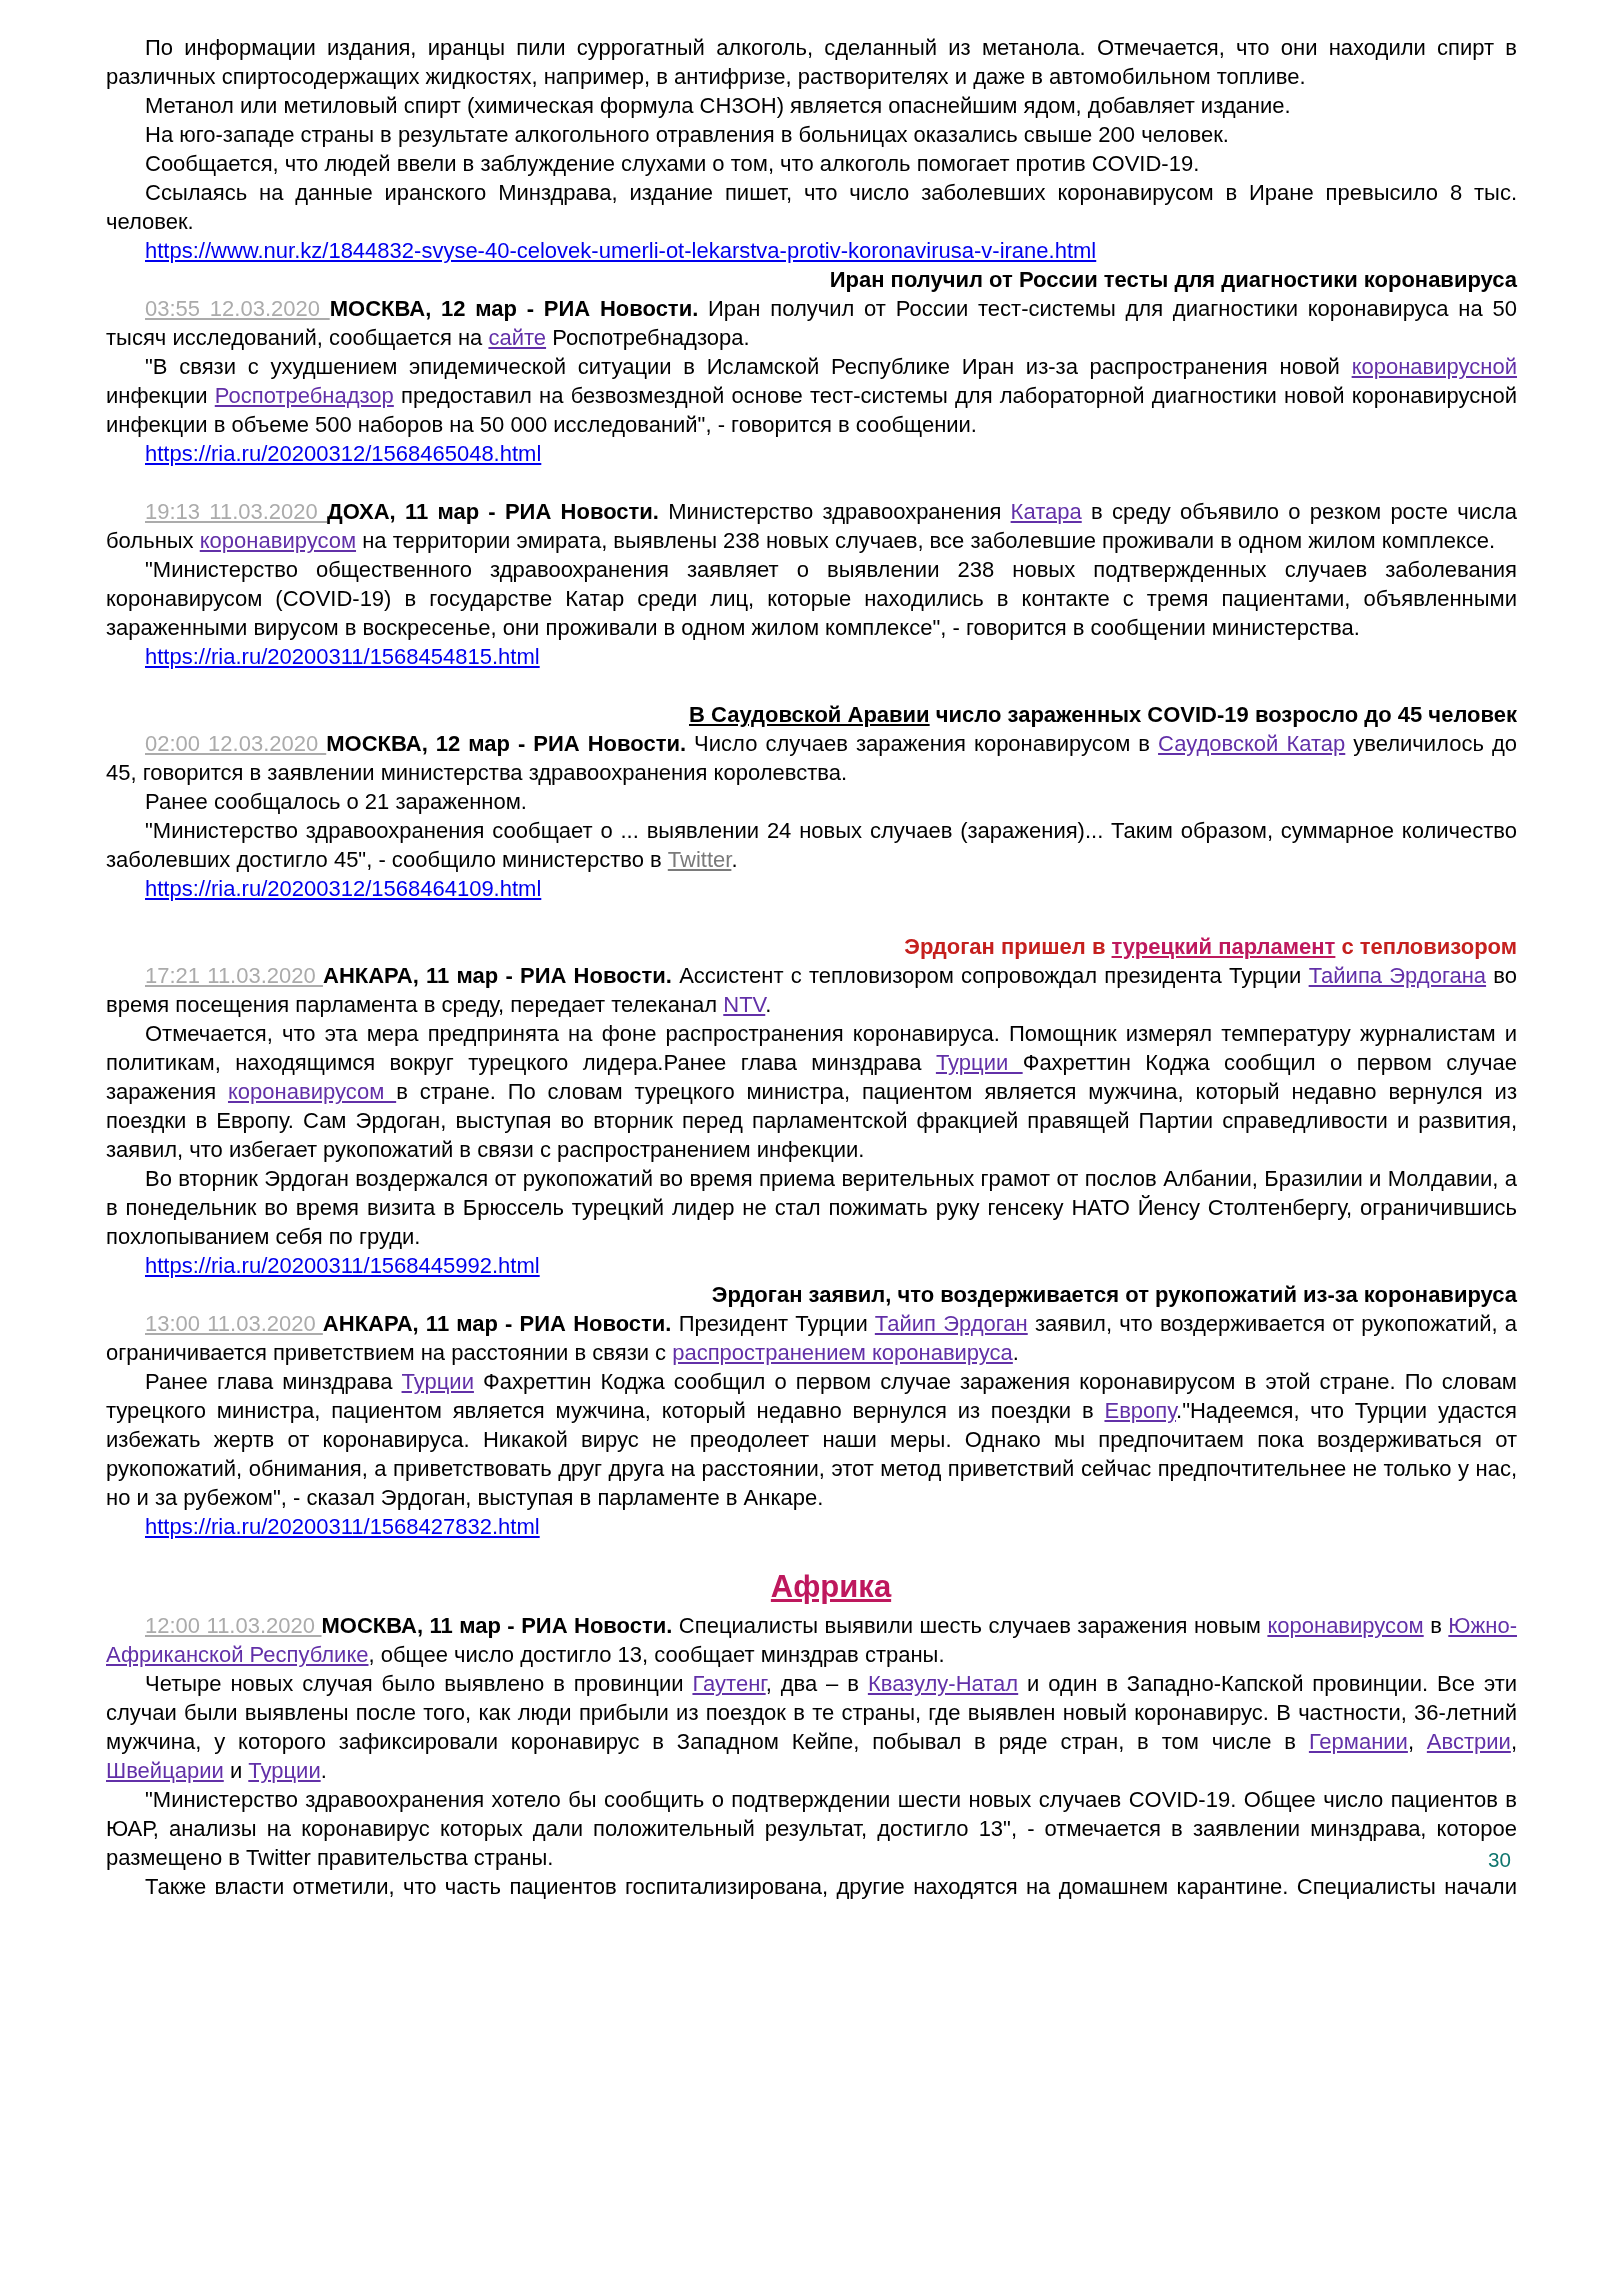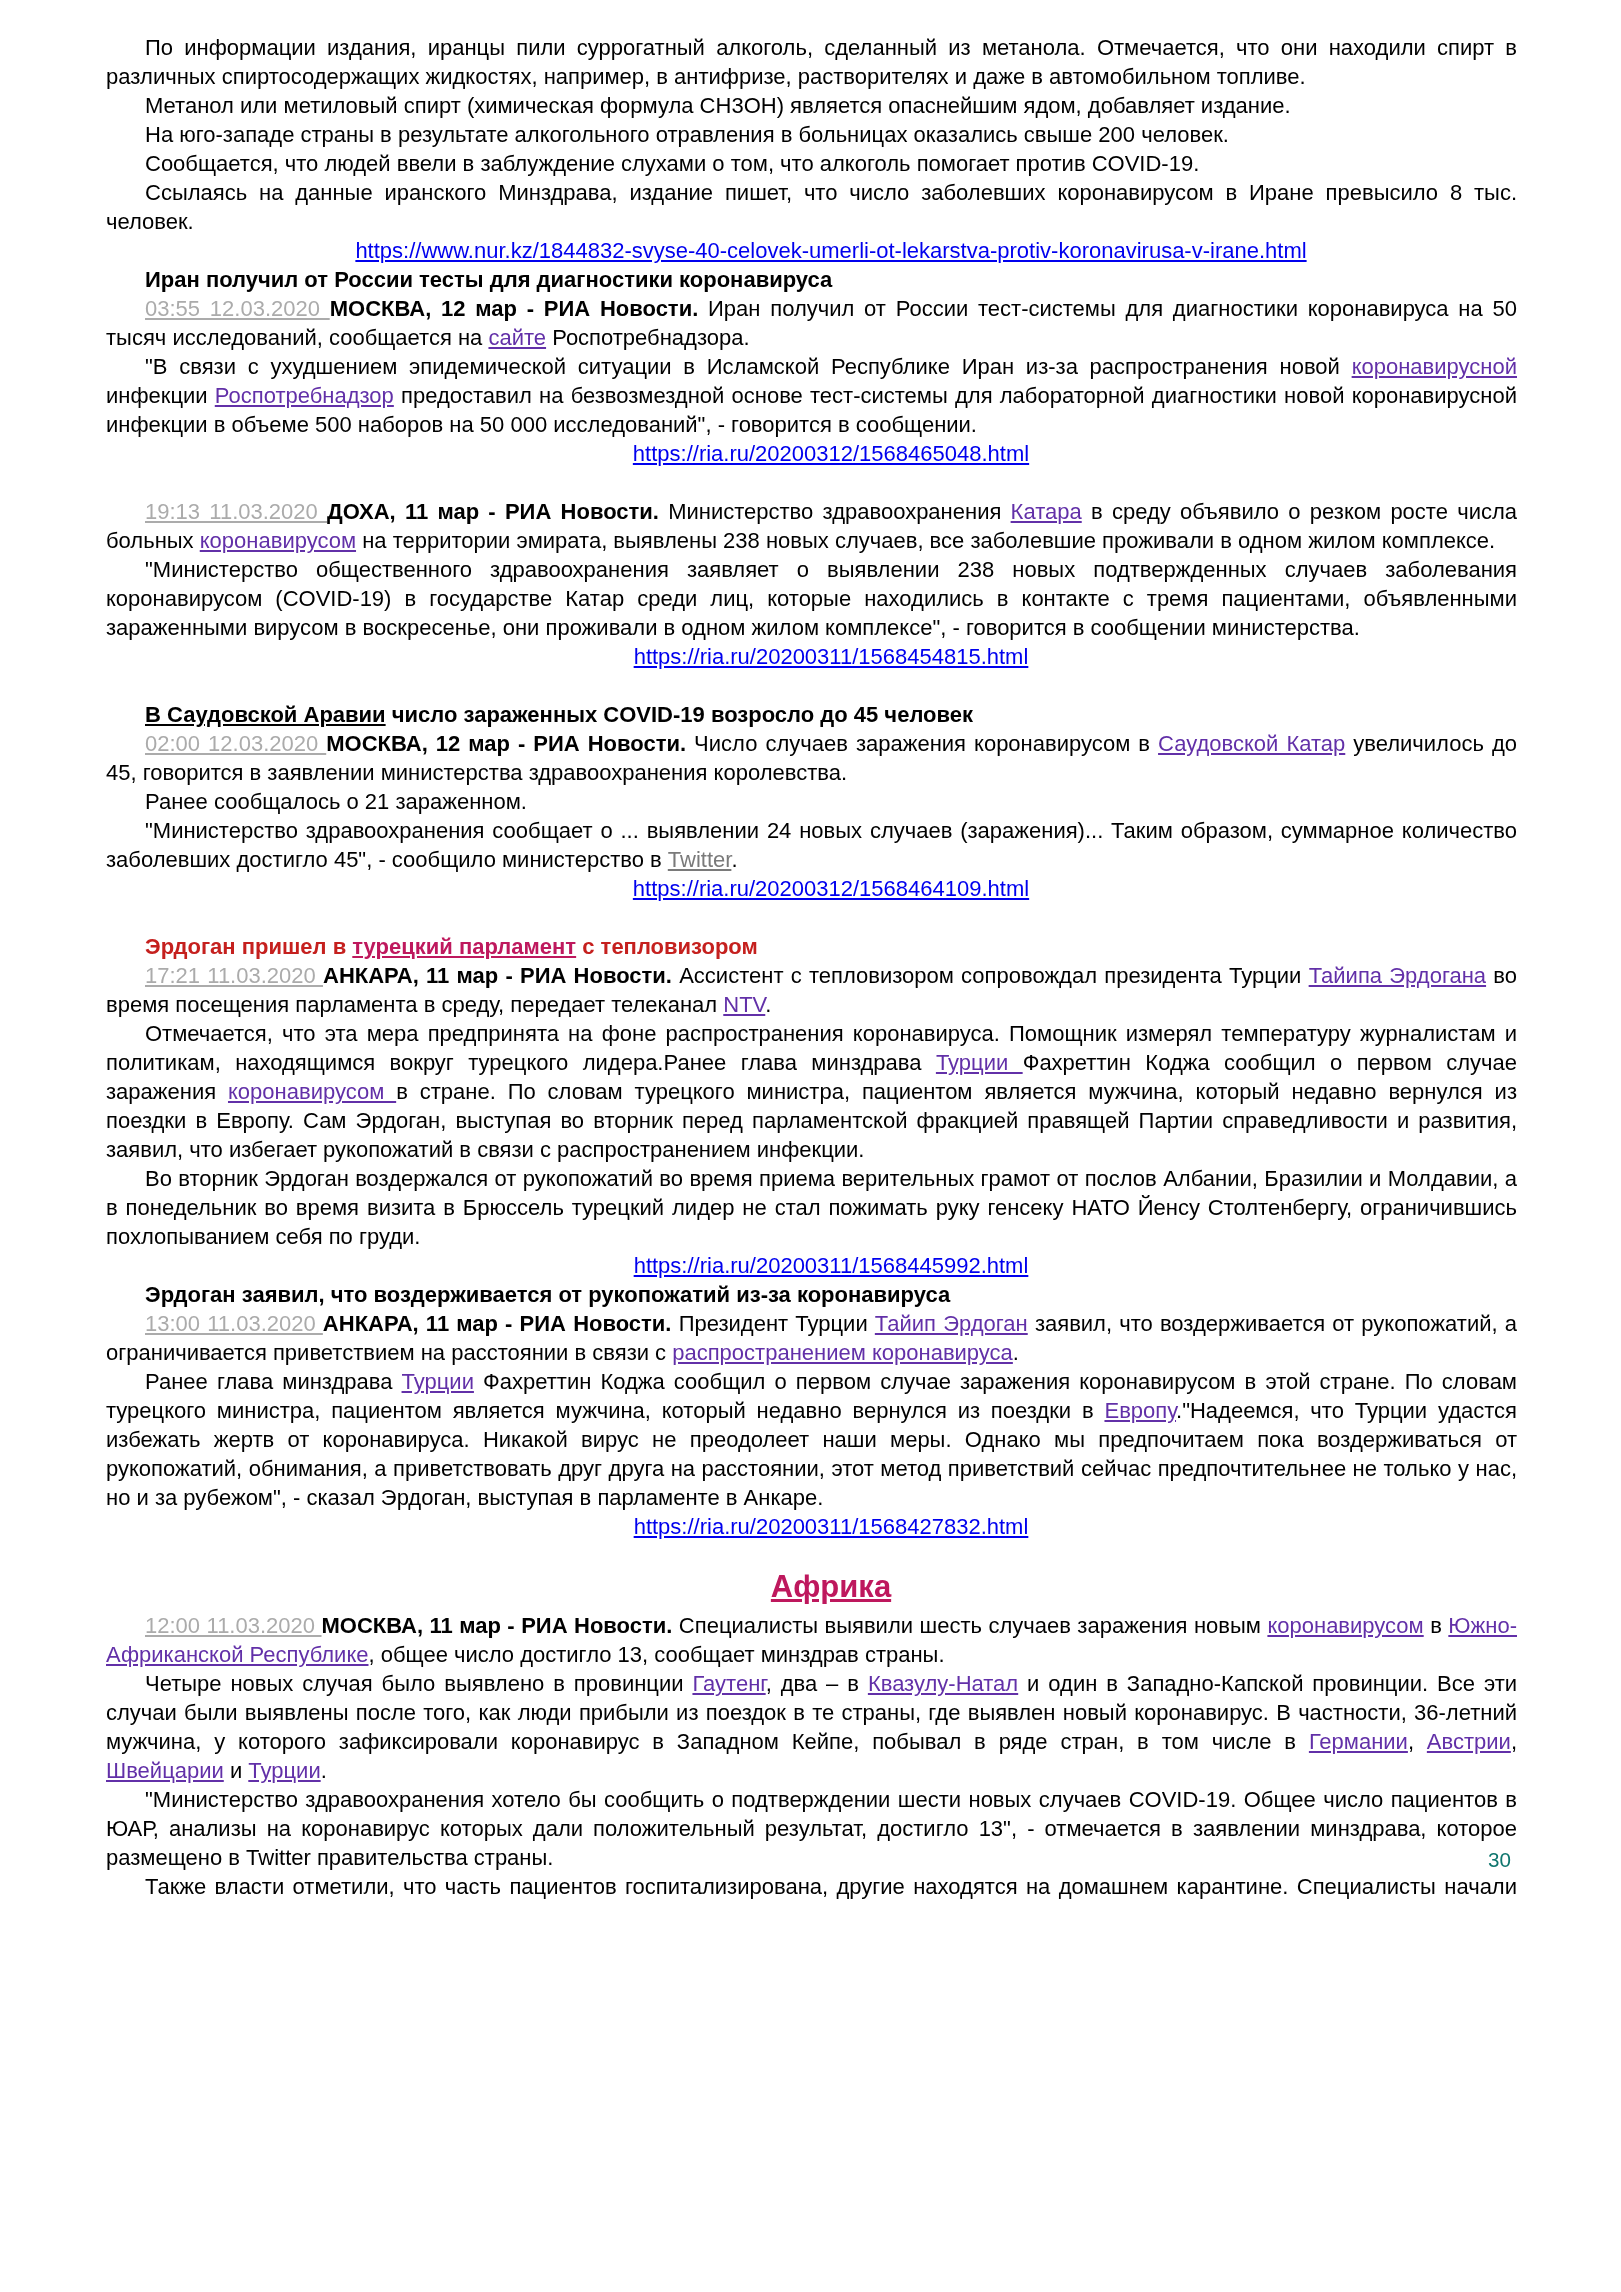--- a/index.html
+++ b/index.html
@@ -15,22 +15,22 @@
     overflow: hidden;
   }
   .content {
     position: absolute;
     left: 106px;
     top: 33px;
     width: 1411px;
   }
   .block { text-indent: 39px; margin: 0; }
   .block-p { text-align: justify; }
-  .block-url { text-align: center; }
-  .block-h3 { font-weight: bold; text-align: left; }
+  .block-url { text-align: left; }
+  .block-h3 { font-weight: bold; text-align: right; }
   .block-h1 {
     font-size: 31px;
     line-height: 39px;
     font-weight: bold;
     margin-top: 25.5px;
     margin-bottom: 5.9px;
     text-align: center;
   }
   .block-gap { height: 29px; }
   .seg-t  { color: #000000; }

